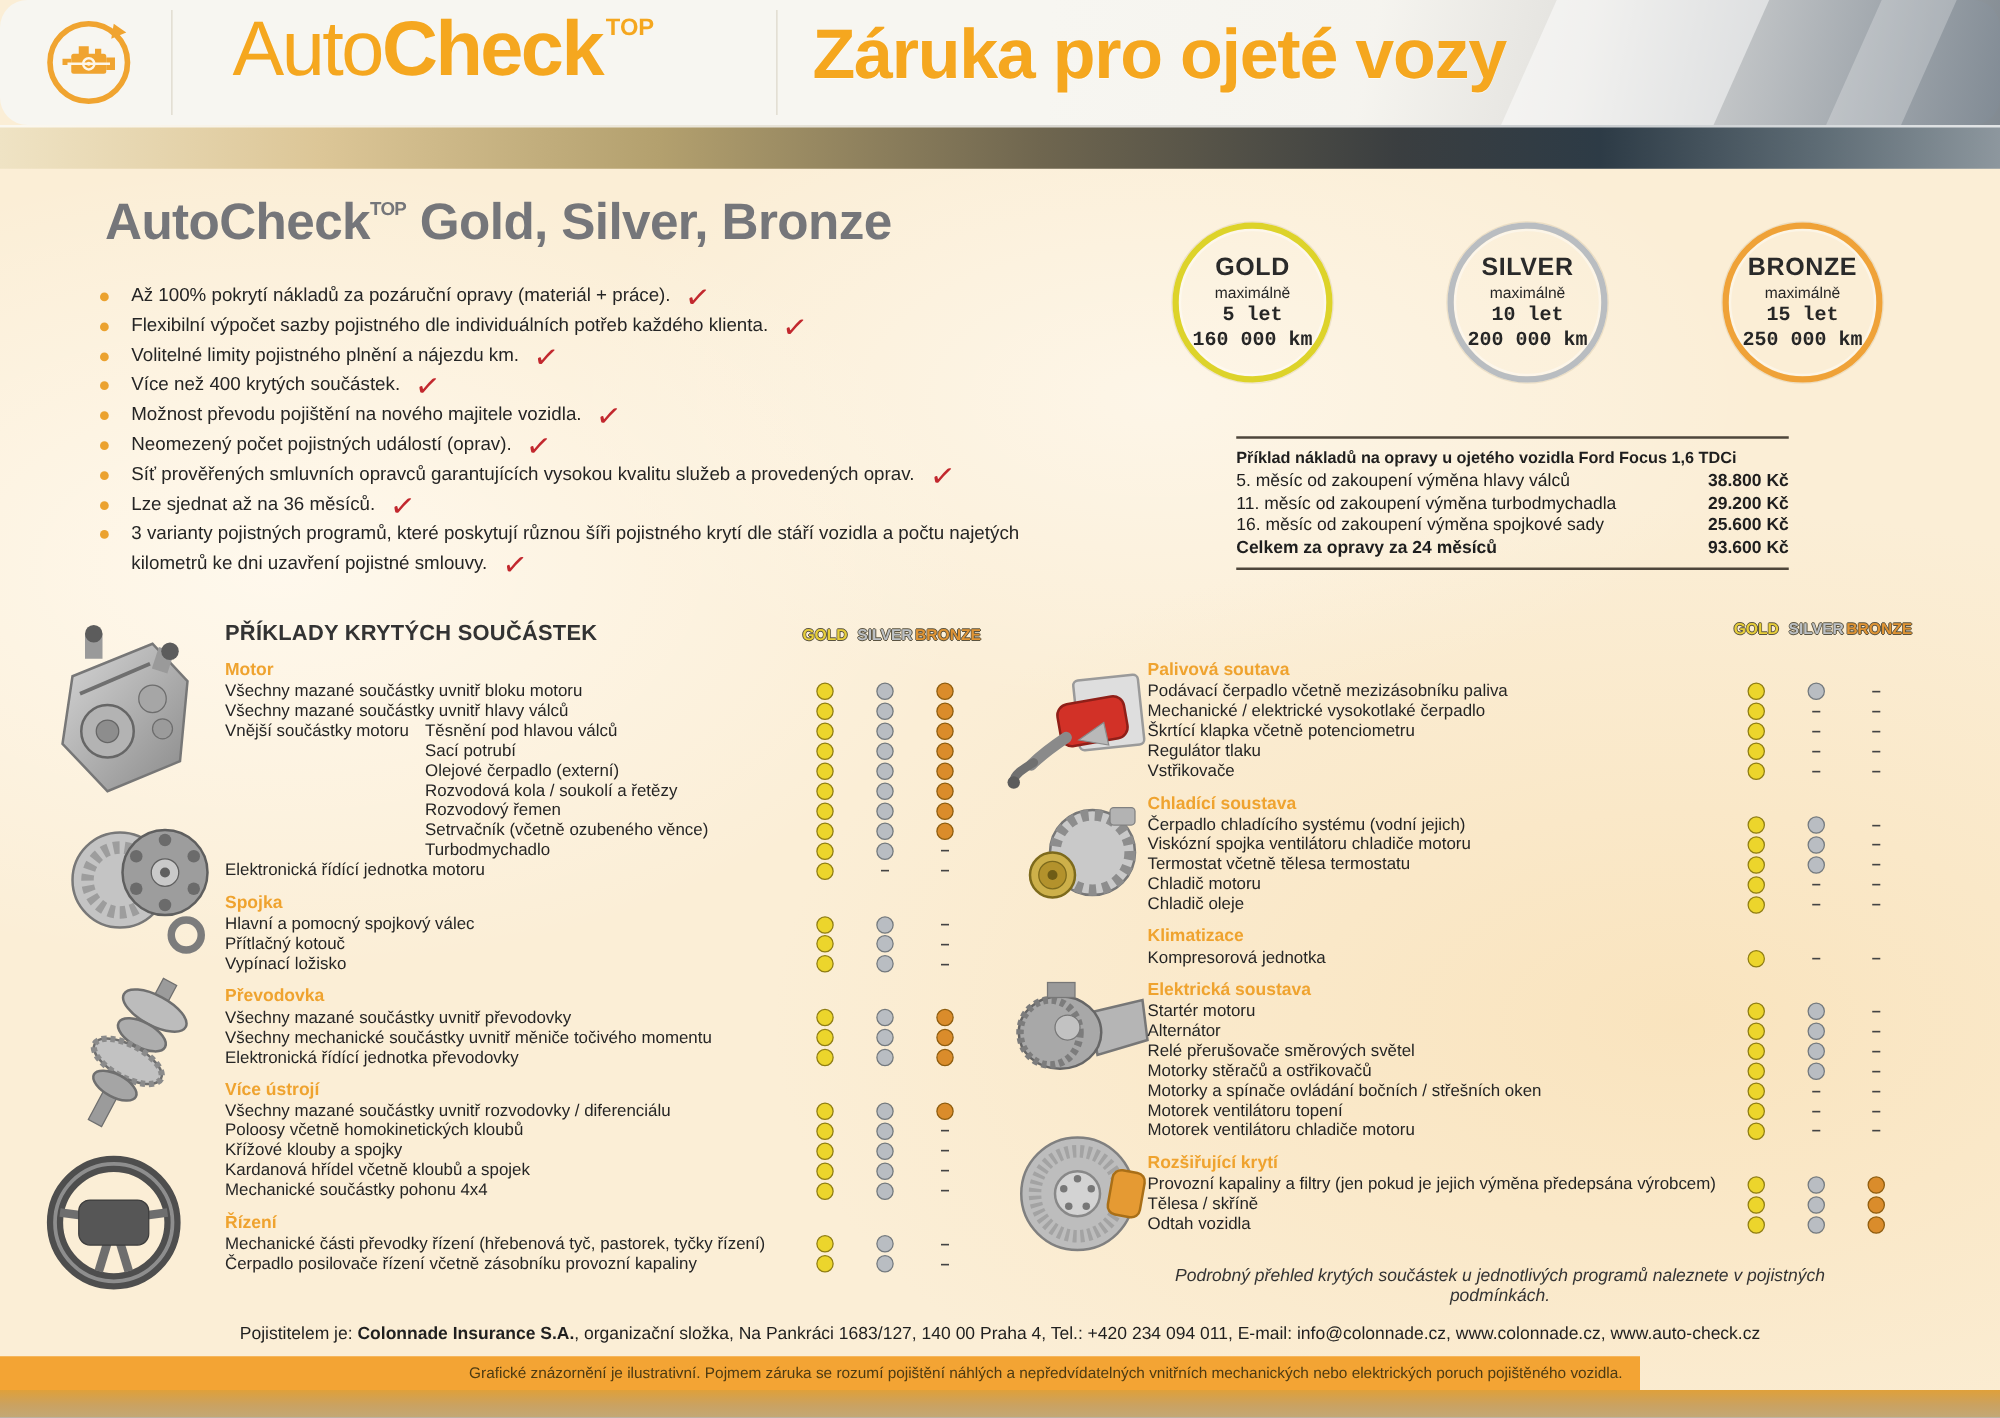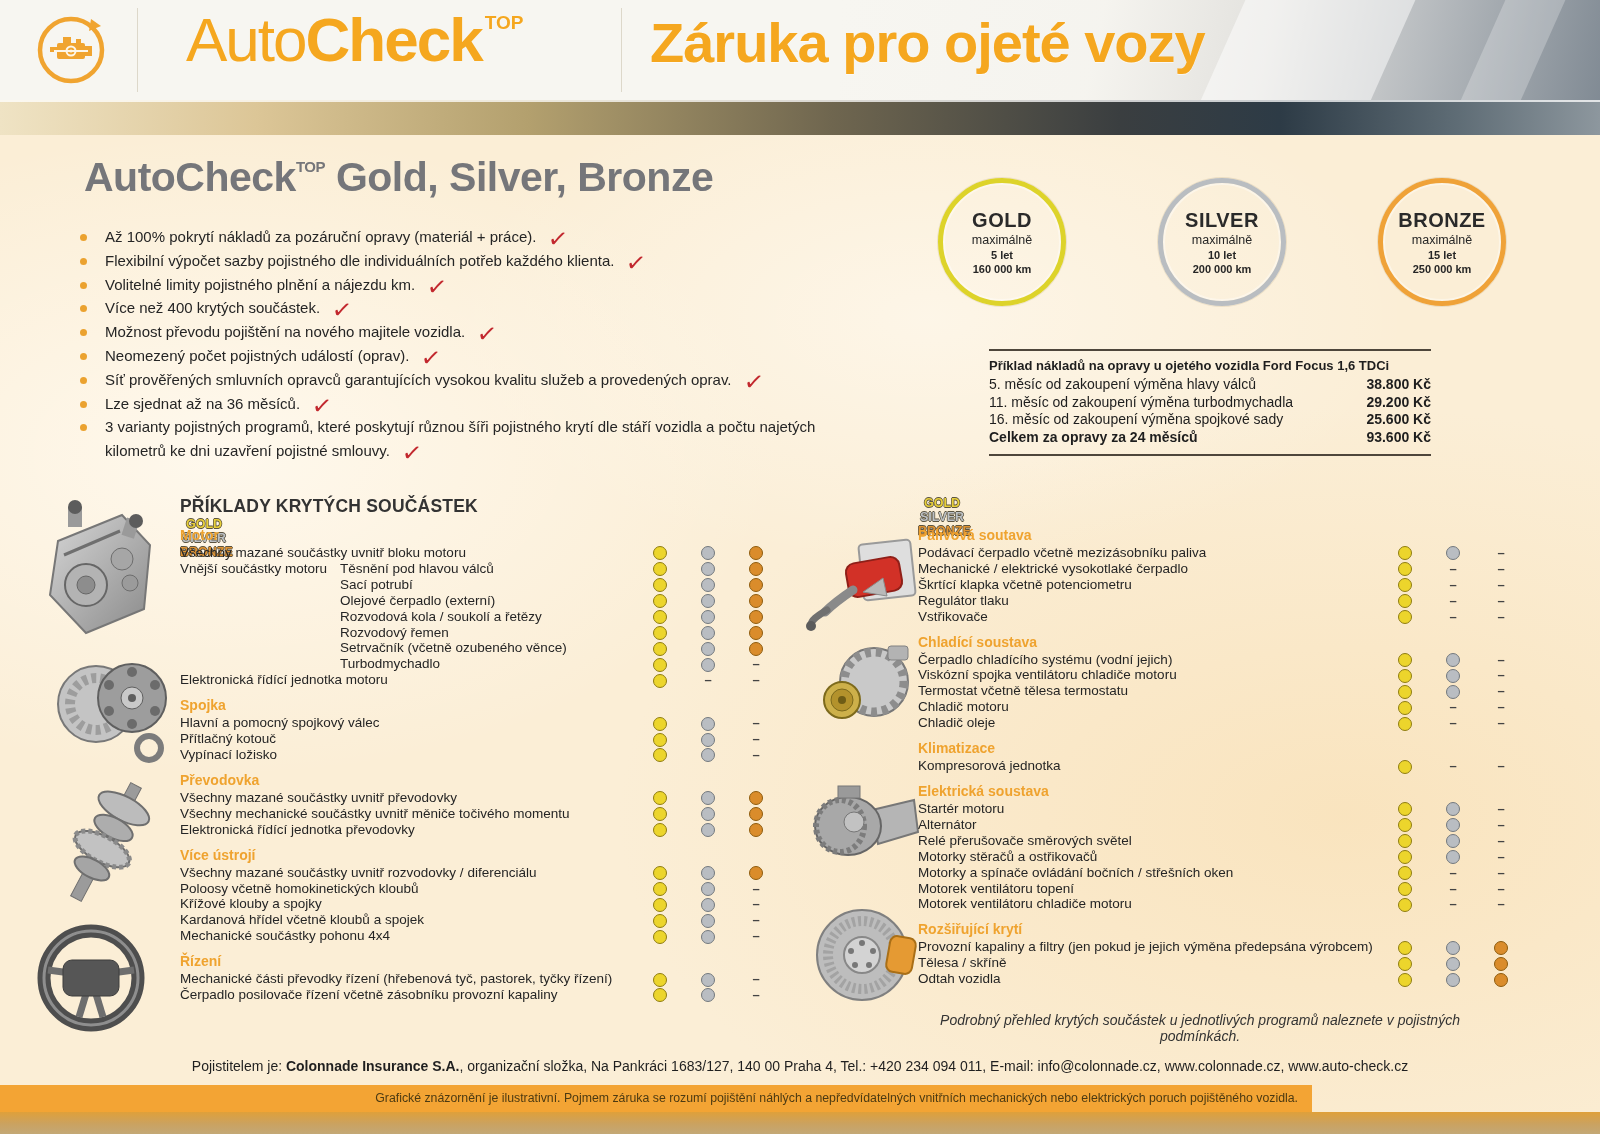--- a/index.html
+++ b/index.html
@@ -4,21 +4,21 @@
 <style>
   html,body{margin:0;padding:0;background:#888;}
   .page{position:relative;width:1600px;height:1134px;overflow:hidden;
     font-family:"Liberation Sans",sans-serif;color:#262626;
     background:
       radial-gradient(ellipse 900px 520px at 14% 40%, rgba(255,249,238,0.95), rgba(255,249,238,0) 62%),
       radial-gradient(ellipse 1100px 620px at 84% 72%, rgba(249,226,186,0.85), rgba(249,226,186,0) 66%),
       radial-gradient(ellipse 800px 420px at 58% 28%, rgba(255,252,246,0.55), rgba(255,252,246,0) 60%),
       #fbeed6;}
   
-  .header{position:absolute;top:0;left:0;width:1600px;height:100px;background:#f7f6f1;}
+  .header{position:absolute;top:0;left:0;width:1600px;height:100px;background:#f7f6f1;border-radius:22px;}
   .header-photo{position:absolute;top:0;right:0;width:760px;height:100px;
     background:linear-gradient(102deg, rgba(247,246,241,0) 0%, rgba(241,239,234,0.3) 34%,
       rgba(219,218,215,0.75) 56%, rgba(172,177,182,0.85) 76%, rgba(116,127,138,0.9) 100%);}
   .header-streak{position:absolute;top:-18px;right:210px;width:170px;height:150px;
     background:rgba(255,255,255,0.5);transform:skewX(-24deg);}
   .header-streak2{position:absolute;top:-18px;right:60px;width:60px;height:150px;
     background:rgba(255,255,255,0.25);transform:skewX(-24deg);}
   .vdiv{position:absolute;top:8px;width:1px;height:84px;background:#ddd8ca;}
   .logo-icon{position:absolute;left:34px;top:13px;}
   .brand{position:absolute;left:186px;top:4px;font-size:62px;color:#f5a71f;letter-spacing:-2px;white-space:nowrap;}
@@ -37,33 +37,33 @@
   .bdot{position:absolute;left:2px;top:9px;width:7px;height:7px;border-radius:50%;background:#eba22f;}
   .check{color:#c2282e;font-weight:700;font-size:24px;display:inline-block;transform:rotate(7deg);
     margin-left:12px;vertical-align:-5px;line-height:0;font-family:"DejaVu Sans",sans-serif;}
   
   .badges{position:absolute;left:938px;top:178px;display:flex;gap:92px;}
   .badge{width:118px;height:118px;border-radius:50%;border:5px solid #ccc;background:transparent;
     display:flex;flex-direction:column;align-items:center;justify-content:center;text-align:center;
     box-shadow:inset 0 0 0 2px rgba(255,255,255,0.4), 0 0 0 1px rgba(120,100,40,0.12);}
   .bname{font-size:20px;font-weight:700;color:#2a2a2a;letter-spacing:0.5px;}
   .bmax{font-size:12.5px;margin-top:1px;}
-  .byears,.bkm{font-size:11px;font-weight:700;margin-top:2px;}
+  .byears,.bkm{font-size:16px;font-weight:700;margin-top:2px;font-family:Liberation Mono, monospace;}
   
   .cost{position:absolute;left:989px;top:349px;width:442px;padding:7px 0 8px;
     border-top:2px solid #4e463b;border-bottom:2px solid #4e463b;}
   .cost-title{font-size:13px;font-weight:700;margin-bottom:3px;color:#1e1e1e;}
   .cost-row{display:flex;justify-content:space-between;font-size:14px;line-height:17.5px;color:#1e1e1e;}
   .cost-row .val{font-weight:700;}
   .cost-total{font-weight:700;}
   
   .parts{position:absolute;width:600px;}
   .parts-left{left:180px;top:496px;}
   .parts-right{left:918px;top:496px;width:607px;}
-  .parts-head{display:flex;align-items:baseline;height:22px;flex-direction:column;}
+  .parts-head{display:flex;align-items:baseline;height:22px;}
   .parts-heading{flex:1;font-size:17.5px;font-weight:700;color:#333;letter-spacing:0.2px;}
   .colhead-cell{width:48px;flex:none;text-align:center;font-size:12.5px;font-weight:700;white-space:nowrap;
     text-shadow:0.7px 0 0 #5a5340,-0.7px 0 0 #5a5340,0 0.7px 0 #5a5340,0 -0.7px 0 #5a5340;}
   .ch-gold{color:#e8cf3a;}
   .ch-silver{color:#bcc0c4;}
   .ch-bronze{color:#e09434;}
   .sec-title{font-size:14px;font-weight:700;color:#efa32f;margin-top:8px;line-height:19px;}
   .prow{display:flex;align-items:center;line-height:15.9px;font-size:13.5px;color:#252525;}
   .plabel{flex:1;display:flex;min-width:0;white-space:nowrap;}
   .col-a{width:160px;flex:none;}
@@ -271,20 +271,26 @@
     </div>
     <div id="left-sections">
         <div class="sec-title">Motor</div>
         <div class="prow">
           <div class="plabel">Všechny mazané součástky uvnitř bloku motoru</div>
           <span class="pcell"><span class="dot gold"></span></span>
           <span class="pcell"><span class="dot silver"></span></span>
           <span class="pcell"><span class="dot bronze"></span></span>
         </div>
         <div class="prow">
+          <div class="plabel">Všechny mazané součástky uvnitř hlavy válců</div>
+          <span class="pcell"><span class="dot gold"></span></span>
+          <span class="pcell"><span class="dot silver"></span></span>
+          <span class="pcell"><span class="dot bronze"></span></span>
+        </div>
+        <div class="prow">
           <div class="plabel">
             <span class="col-a">Vnější součástky motoru</span>
             <span>Těsnění pod hlavou válců</span>
           </div>
           <span class="pcell"><span class="dot gold"></span></span>
           <span class="pcell"><span class="dot silver"></span></span>
           <span class="pcell"><span class="dot bronze"></span></span>
         </div>
         <div class="prow">
           <div class="plabel">

